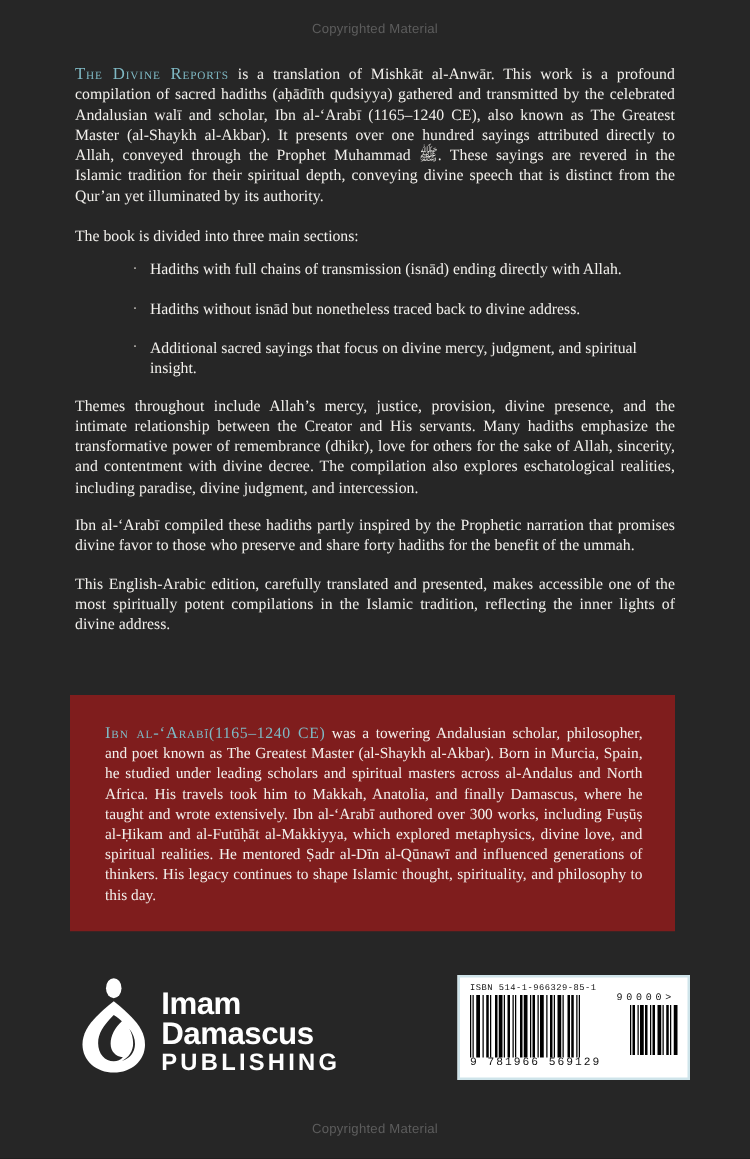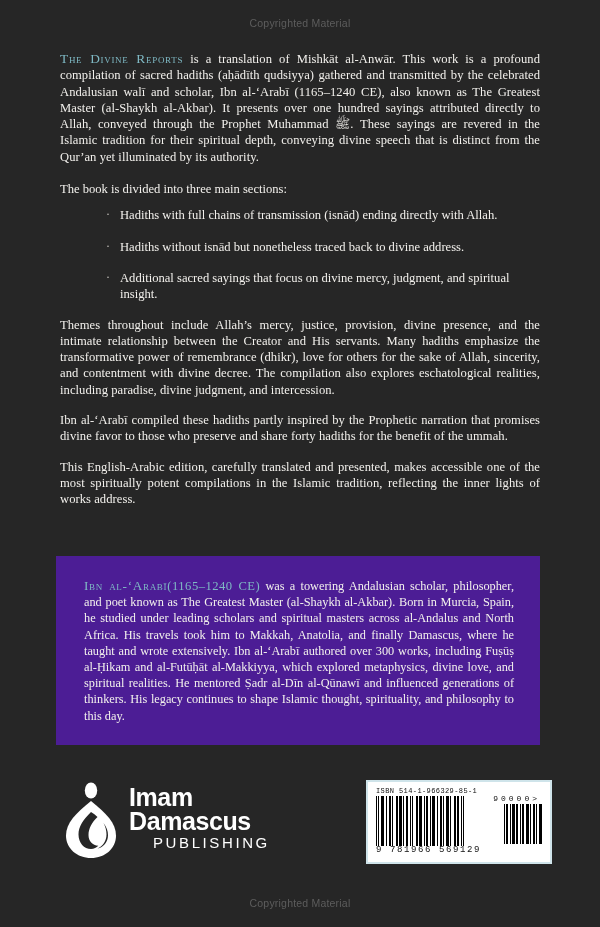--- a/index.html
+++ b/index.html
@@ -81,21 +81,21 @@
     font-size: 12px;
   }
 
   
   .author-box {
     position: absolute;
     left: 56px;
     top: 556px;
     width: 484px;
     height: 189px;
-    background: #4c1d95;
+    background: #7f1d1d;
     box-sizing: border-box;
     padding: 22px 26px 18px 28px;
   }
   .author-box p {
     margin: 0;
     font-size: 12.3px;
     line-height: 16.2px;
     text-align: justify;
     color: #f3f1ed;
   }
@@ -111,21 +111,21 @@
     font-size: 12.6px;
     letter-spacing: 0.5px;
   }
 
   
   .publisher {
     position: absolute;
     left: 62px;
     top: 782px;
     display: flex;
-    align-items: flex-start;
+    align-items: flex-end;
     gap: 9px;
   }
   .logo-mark {
     width: 58px;
     height: 78px;
     flex: none;
   }
   .logo-words {
     font-family: "Liberation Sans", sans-serif;
     color: #ffffff;
@@ -133,25 +133,24 @@
     padding-top: 4px;
   }
   .logo-words .ln {
     display: block;
     font-size: 25px;
     font-weight: 700;
     letter-spacing: -0.4px;
   }
   .logo-words .pub {
     display: block;
-    font-size: 15px;
-    font-weight: 400;
+    font-size: 19px;
+    font-weight: 700;
     letter-spacing: 2.6px;
     margin-top: 3px;
-    margin-left: 24px;
   }
 
   
   .barcode-panel {
     position: absolute;
     left: 366px;
     top: 780px;
     width: 186px;
     height: 84px;
     background: #ffffff;
@@ -225,21 +224,21 @@
         <span>Hadiths without isnād but nonetheless traced back to divine address.</span>
       </li>
       <li>
         <span class="bullet-dot">·</span>
         <span>Additional sacred sayings that focus on divine mercy, judgment, and spiritual insight.</span>
       </li>
     </ul>
 
     <p class="body">Themes throughout include Allah’s mercy, justice, provision, divine presence, and the intimate relationship between the Creator and His servants. Many hadiths emphasize the transformative power of remembrance (dhikr), love for others for the sake of Allah, sincerity, and contentment with divine decree. The compilation also explores eschatological realities, including paradise, divine judgment, and intercession.</p>
     <p class="body">Ibn al-‘Arabī compiled these hadiths partly inspired by the Prophetic narration that promises divine favor to those who preserve and share forty hadiths for the benefit of the ummah.</p>
-    <p class="body">This English-Arabic edition, carefully translated and presented, makes accessible one of the most spiritually potent compilations in the Islamic tradition, reflecting the inner lights of works address.</p>
+    <p class="body">This English-Arabic edition, carefully translated and presented, makes accessible one of the most spiritually potent compilations in the Islamic tradition, reflecting the inner lights of divine address.</p>
   </div>
 
   <div class="author-box">
     <p><span class="author-name">Ibn al-‘Arabī</span><span class="author-dates">(1165–1240 CE)</span><span> was a towering Andalusian scholar, philosopher, and poet known as The Greatest Master (al-Shaykh al-Akbar). Born in Murcia, Spain, he studied under leading scholars and spiritual masters across al-Andalus and North Africa. His travels took him to Makkah, Anatolia, and finally Damascus, where he taught and wrote extensively. Ibn al-‘Arabī authored over 300 works, including Fuṣūṣ al-Ḥikam and al-Futūḥāt al-Makkiyya, which explored metaphysics, divine love, and spiritual realities. He mentored Ṣadr al-Dīn al-Qūnawī and influenced generations of thinkers. His legacy continues to shape Islamic thought, spirituality, and philosophy to this day.</span></p>
   </div>
 
   <div class="publisher">
     <svg class="logo-mark" viewBox="0 0 58 78">
       <ellipse cx="29" cy="8.5" rx="6.2" ry="8" fill="#ffffff"></ellipse>
       <path d="M29 19 C14 31 4 41 4 53.5 C4 66.5 15 76 29 76 C43 76 54 66.5 54 53.5 C54 41 44 31 29 19 Z" fill="#ffffff"></path>

